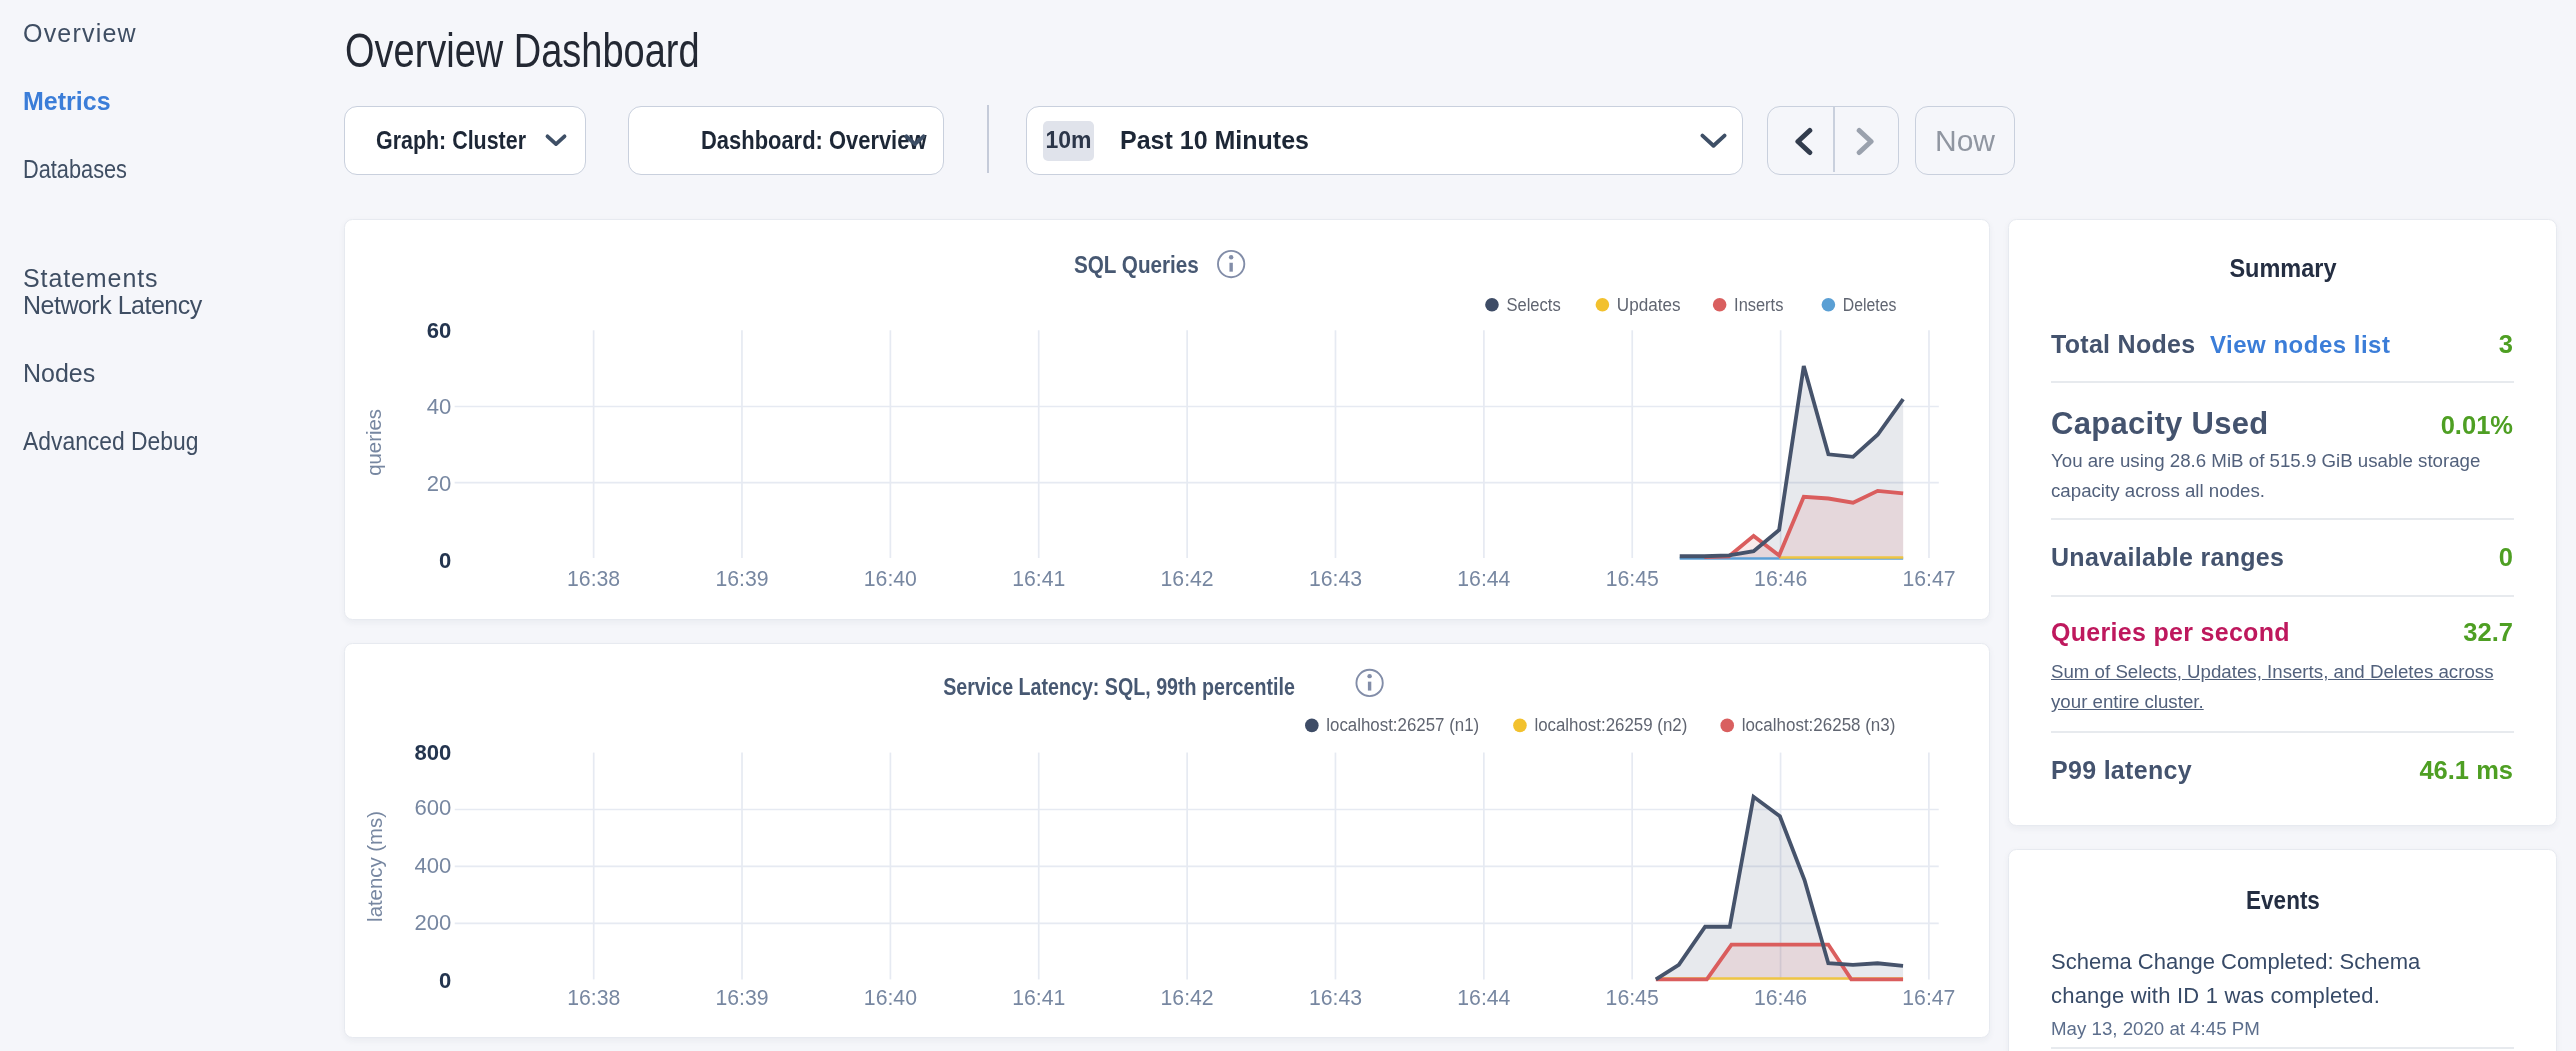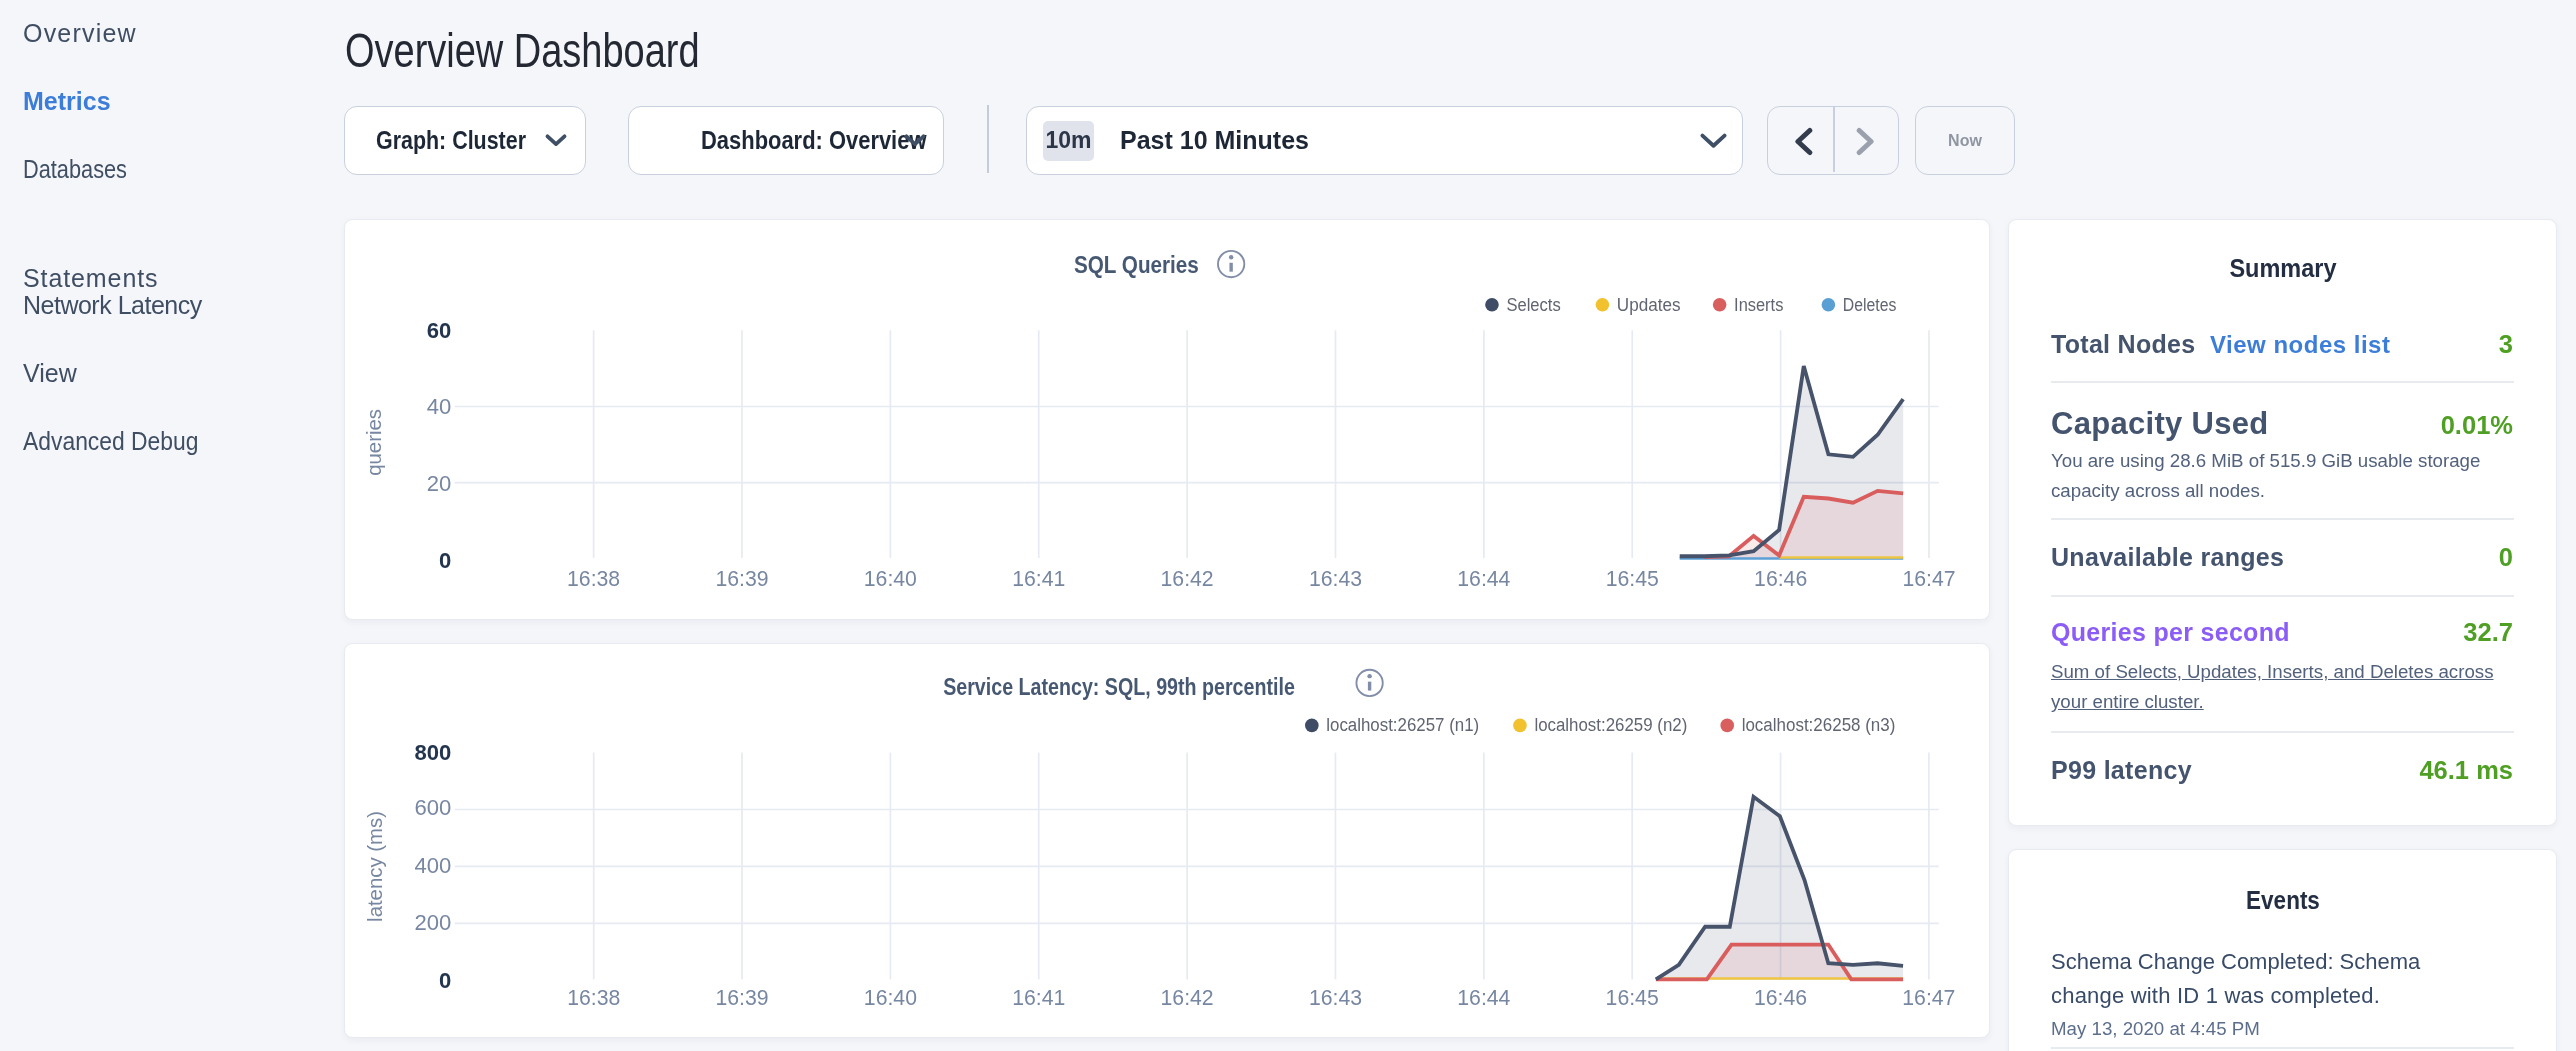--- a/index.html
+++ b/index.html
@@ -14,21 +14,21 @@
   .boldtext { font-weight:bold; font-size:25.5px; color:#1d2736; }
 </style>
 </head>
 <body>
 
 <div class="abs nav" style="left:23px; top:18.7px; letter-spacing:1.2px;">Overview</div>
 <div class="abs nav active" style="left:23px; top:87px;">Metrics</div>
 <div class="abs nav" style="left:23px; top:155px; transform:scaleX(0.87); transform-origin:0 50%;">Databases</div>
 <div class="abs nav" style="left:23px; top:223px; letter-spacing:0.9px;margin-top:41px;">Statements</div>
 <div class="abs nav" style="left:23px; top:291px; letter-spacing:-0.5px;">Network Latency</div>
-<div class="abs nav" style="left:23px; top:359px;">View</div>
+<div class="abs nav" style="left:23px; top:359px;">Nodes</div>
 <div class="abs nav" style="left:23px; top:427px; transform:scaleX(0.915); transform-origin:0 50%;">Advanced Debug</div>
 
 <div class="abs" style="left:345px; top:22px; font-size:49px; color:#232833; transform:scaleX(0.775); transform-origin:0 0; white-space:nowrap;">Overview Dashboard</div>
 
 <div class="ctl" style="left:344px; width:242px;">
   <span class="boldtext" style="margin-left:31px; display:inline-block; transform:scaleX(0.84); transform-origin:0 50%; white-space:nowrap;">Graph: Cluster</span>
   <svg class="abs" style="left:199px; top:26px;" width="24" height="15.3" viewBox="0 0 28 18">
       <path d="M4 4 L14 13 L24 4" fill="none" stroke="#3e4f66" stroke-width="4.5" stroke-linecap="round" stroke-linejoin="round"></path>
     </svg>
 </div>
@@ -49,21 +49,21 @@
 <div class="ctl grey" style="left:1767px; width:132px;">
   <svg class="abs" style="left:24px; top:20.4px;" width="22" height="29" viewBox="0 0 26 34">
       <path d="M21 4 L7 17 L21 30" fill="none" stroke="#323c4d" stroke-width="6" stroke-linecap="round" stroke-linejoin="round"></path>
     </svg>
   <div class="abs" style="left:65px; top:0px; width:1.7px; height:65px; background:#c9d0dd;"></div>
   <svg class="abs" style="left:87px; top:20.4px;" width="22" height="29" viewBox="0 0 26 34">
       <path d="M5 4 L19 17 L5 30" fill="none" stroke="#9aa1ad" stroke-width="6" stroke-linecap="round" stroke-linejoin="round"></path>
     </svg>
 </div>
 <div class="ctl grey" style="left:1915px; width:100px; justify-content:center;">
-  <span style="font-weight:bold; font-size:16px; color:#9096a1;">Now</span>
+  <span style="font-weight:normal; font-size:30px; color:#9096a1;">Now</span>
 </div>
 
 <div class="card" style="left:344px; top:219px; width:1646px; height:401px;"></div>
 <svg class="abs" style="left:344px; top:219px;" width="1646" height="401" viewBox="404 258 1935 472">
 
   <g stroke="#e6eaf2" stroke-width="2">
     <line x1="533" y1="478.7" x2="2280" y2="478.7"></line>
     <line x1="533" y1="568.3" x2="2280" y2="568.3"></line>
     <line x1="696.6" y1="389" x2="696.6" y2="657"></line>
     <line x1="871.2" y1="389" x2="871.2" y2="657"></line>
@@ -193,21 +193,21 @@
     <span style="font-size:25.5px; font-weight:bold; color:#4e9f23; margin-left:auto;">0.01%</span>
   </div>
   <div class="abs" style="left:43px; top:227px; font-size:18.7px; color:#52617c; line-height:30px; white-space:nowrap;">You are using 28.6 MiB of 515.9 GiB usable storage<br>capacity across all nodes.</div>
   <div class="abs" style="left:43px; top:299px; width:463px; height:1.7px; background:#e7eaee;"></div>
   <div class="abs" style="left:43px; top:324px; width:462px; display:flex; align-items:baseline;">
     <span style="font-size:25px; font-weight:bold; color:#44536e; letter-spacing:0.3px;">Unavailable ranges</span>
     <span style="font-size:25.5px; font-weight:bold; color:#4e9f23; margin-left:auto;">0</span>
   </div>
   <div class="abs" style="left:43px; top:376px; width:463px; height:1.7px; background:#e7eaee;"></div>
   <div class="abs" style="left:43px; top:399px; width:462px; display:flex; align-items:baseline;">
-    <span style="font-size:25px; font-weight:bold; color:#8b5cf6; letter-spacing:0.3px;">Queries per second</span>
+    <span style="font-size:25px; font-weight:bold; color:#be185d; letter-spacing:0.3px;">Queries per second</span>
     <span style="font-size:25.5px; font-weight:bold; color:#4e9f23; margin-left:auto;">32.7</span>
   </div>
   <div class="abs" style="left:43px; top:438px; font-size:18.7px; color:#52617c; line-height:30px; white-space:nowrap;text-decoration:underline;">Sum of Selects, Updates, Inserts, and Deletes across<br>your entire cluster.</div>
   <div class="abs" style="left:43px; top:512px; width:463px; height:1.7px; background:#e7eaee;"></div>
   <div class="abs" style="left:43px; top:537px; width:462px; display:flex; align-items:flex-start;">
     <span style="font-size:25px; font-weight:bold; color:#44536e; letter-spacing:0.3px;">P99 latency</span>
     <span style="font-size:25.5px; font-weight:bold; color:#4e9f23; margin-left:auto;">46.1 ms</span>
   </div>
 </div>
 

